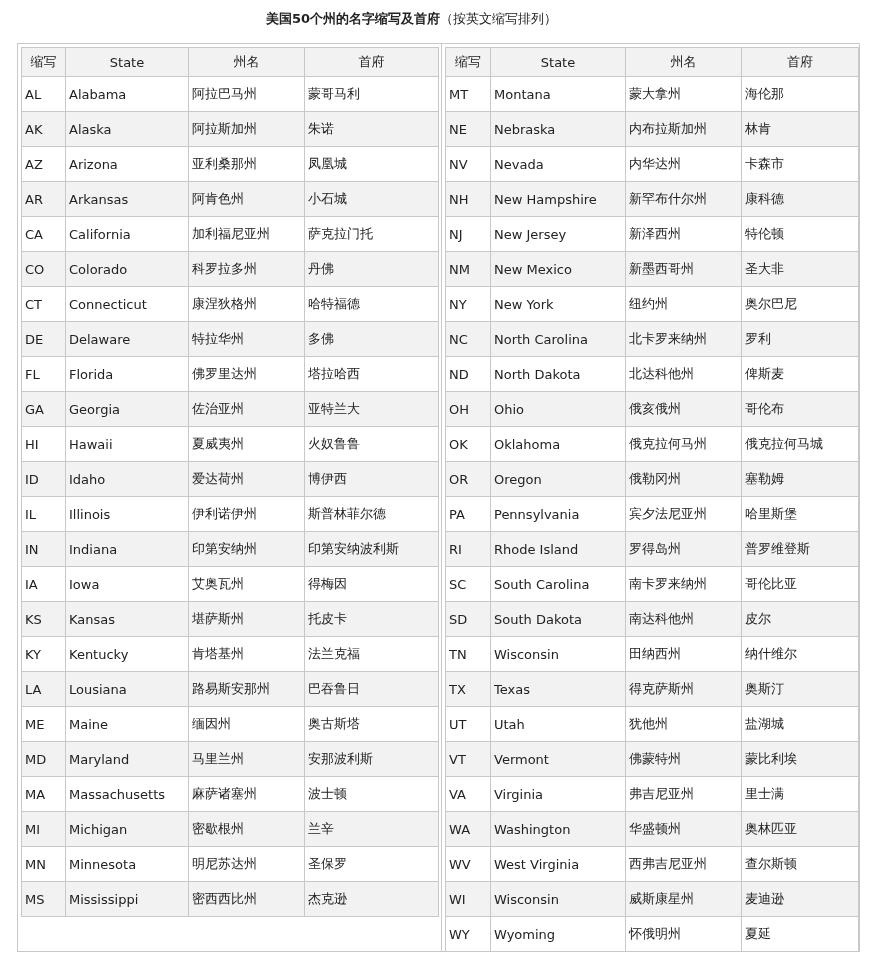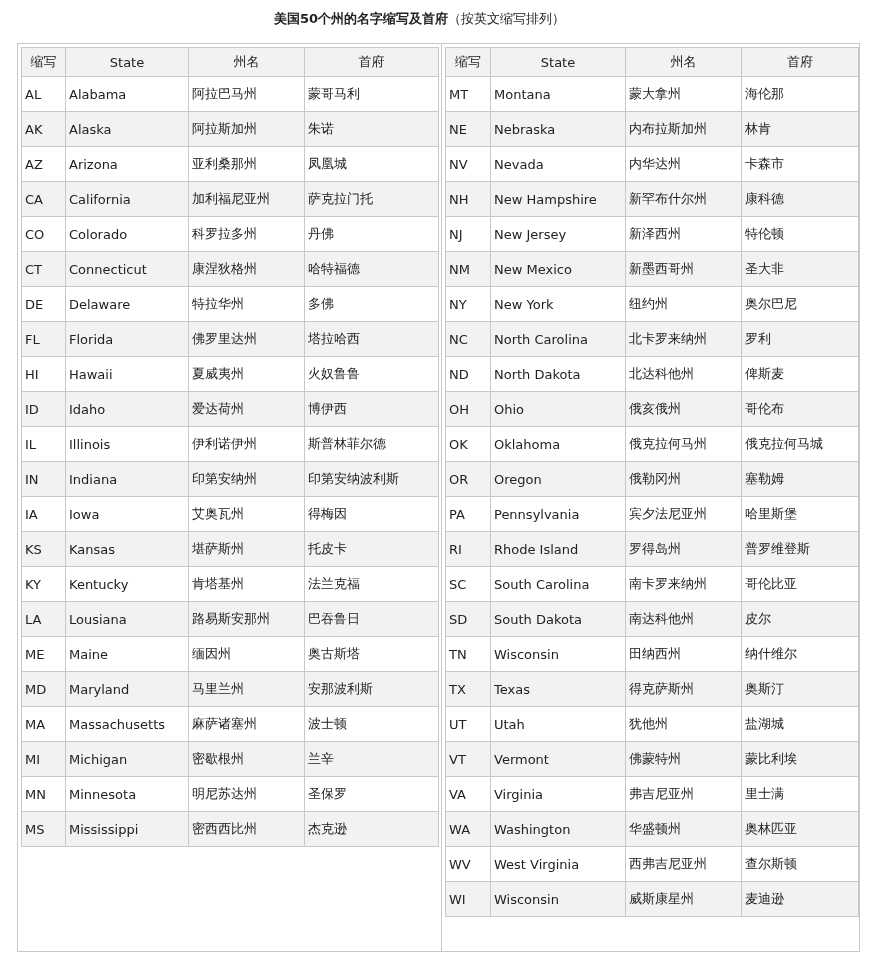--- a/index.html
+++ b/index.html
@@ -1,17 +1,17 @@
 <!DOCTYPE html>
 <html><head>
 <meta charset="utf-8">
 <style>
   html, body { margin: 0; padding: 0; background: #ffffff; }
   body { width: 889px; height: 967px; position: relative; font-family: "DejaVu Sans", "Liberation Sans", sans-serif; color: #222; overflow: hidden; }
-  .title { position: absolute; top: 10px; left: 8px; width: 823px; text-align: center; font-size: 13px; line-height: 18px; color: #222; }
+  .title { position: absolute; top: 10px; left: 0; width: 823px; text-align: center; font-size: 13px; line-height: 18px; color: #222; }
   .title b { font-weight: bold; }
   .title span.sub { font-weight: normal; }
   .outer { position: absolute; left: 17px; top: 43px; width: 843px; height: 909px; border: 1px solid #c8c8c8; box-sizing: border-box; }
   .divider { position: absolute; left: 441px; top: 43px; width: 1px; height: 909px; background: #c8c8c8; }
   table.states { position: absolute; top: 47px; border-collapse: collapse; table-layout: fixed; font-size: 13px; }
   table.states.left { left: 21px; width: 417px; }
   table.states.right { left: 445px; width: 413px; }
   table.states th, table.states td { border: 1px solid #c8c8c8; padding: 0 3px; height: 34px; text-align: left; vertical-align: middle; white-space: nowrap; overflow: hidden; }
   table.states th { height: 28px; text-align: center; font-weight: normal; background: #f2f2f2; font-size: 13px; }
   table.states tbody tr:nth-child(even) td { background: #f2f2f2; }
@@ -55,20 +55,26 @@
         <td>阿拉斯加州</td>
         <td>朱诺</td>
       </tr>
       <tr>
         <td>AZ</td>
         <td>Arizona</td>
         <td>亚利桑那州</td>
         <td>凤凰城</td>
       </tr>
       <tr>
+        <td>AR</td>
+        <td>Arkansas</td>
+        <td>阿肯色州</td>
+        <td>小石城</td>
+      </tr>
+      <tr>
         <td>CA</td>
         <td>California</td>
         <td>加利福尼亚州</td>
         <td>萨克拉门托</td>
       </tr>
       <tr>
         <td>CO</td>
         <td>Colorado</td>
         <td>科罗拉多州</td>
         <td>丹佛</td>
@@ -83,20 +89,26 @@
         <td>DE</td>
         <td>Delaware</td>
         <td>特拉华州</td>
         <td>多佛</td>
       </tr>
       <tr>
         <td>FL</td>
         <td>Florida</td>
         <td>佛罗里达州</td>
         <td>塔拉哈西</td>
+      </tr>
+      <tr>
+        <td>GA</td>
+        <td>Georgia</td>
+        <td>佐治亚州</td>
+        <td>亚特兰大</td>
       </tr>
       <tr>
         <td>HI</td>
         <td>Hawaii</td>
         <td>夏威夷州</td>
         <td>火奴鲁鲁</td>
       </tr>
       <tr>
         <td>ID</td>
         <td>Idaho</td>
@@ -331,14 +343,20 @@
         <td>West Virginia</td>
         <td>西弗吉尼亚州</td>
         <td>查尔斯顿</td>
       </tr>
       <tr>
         <td>WI</td>
         <td>Wisconsin</td>
         <td>威斯康星州</td>
         <td>麦迪逊</td>
       </tr>
+      <tr>
+        <td>WY</td>
+        <td>Wyoming</td>
+        <td>怀俄明州</td>
+        <td>夏延</td>
+      </tr>
     </tbody>
 </table>
 
 </body></html>

